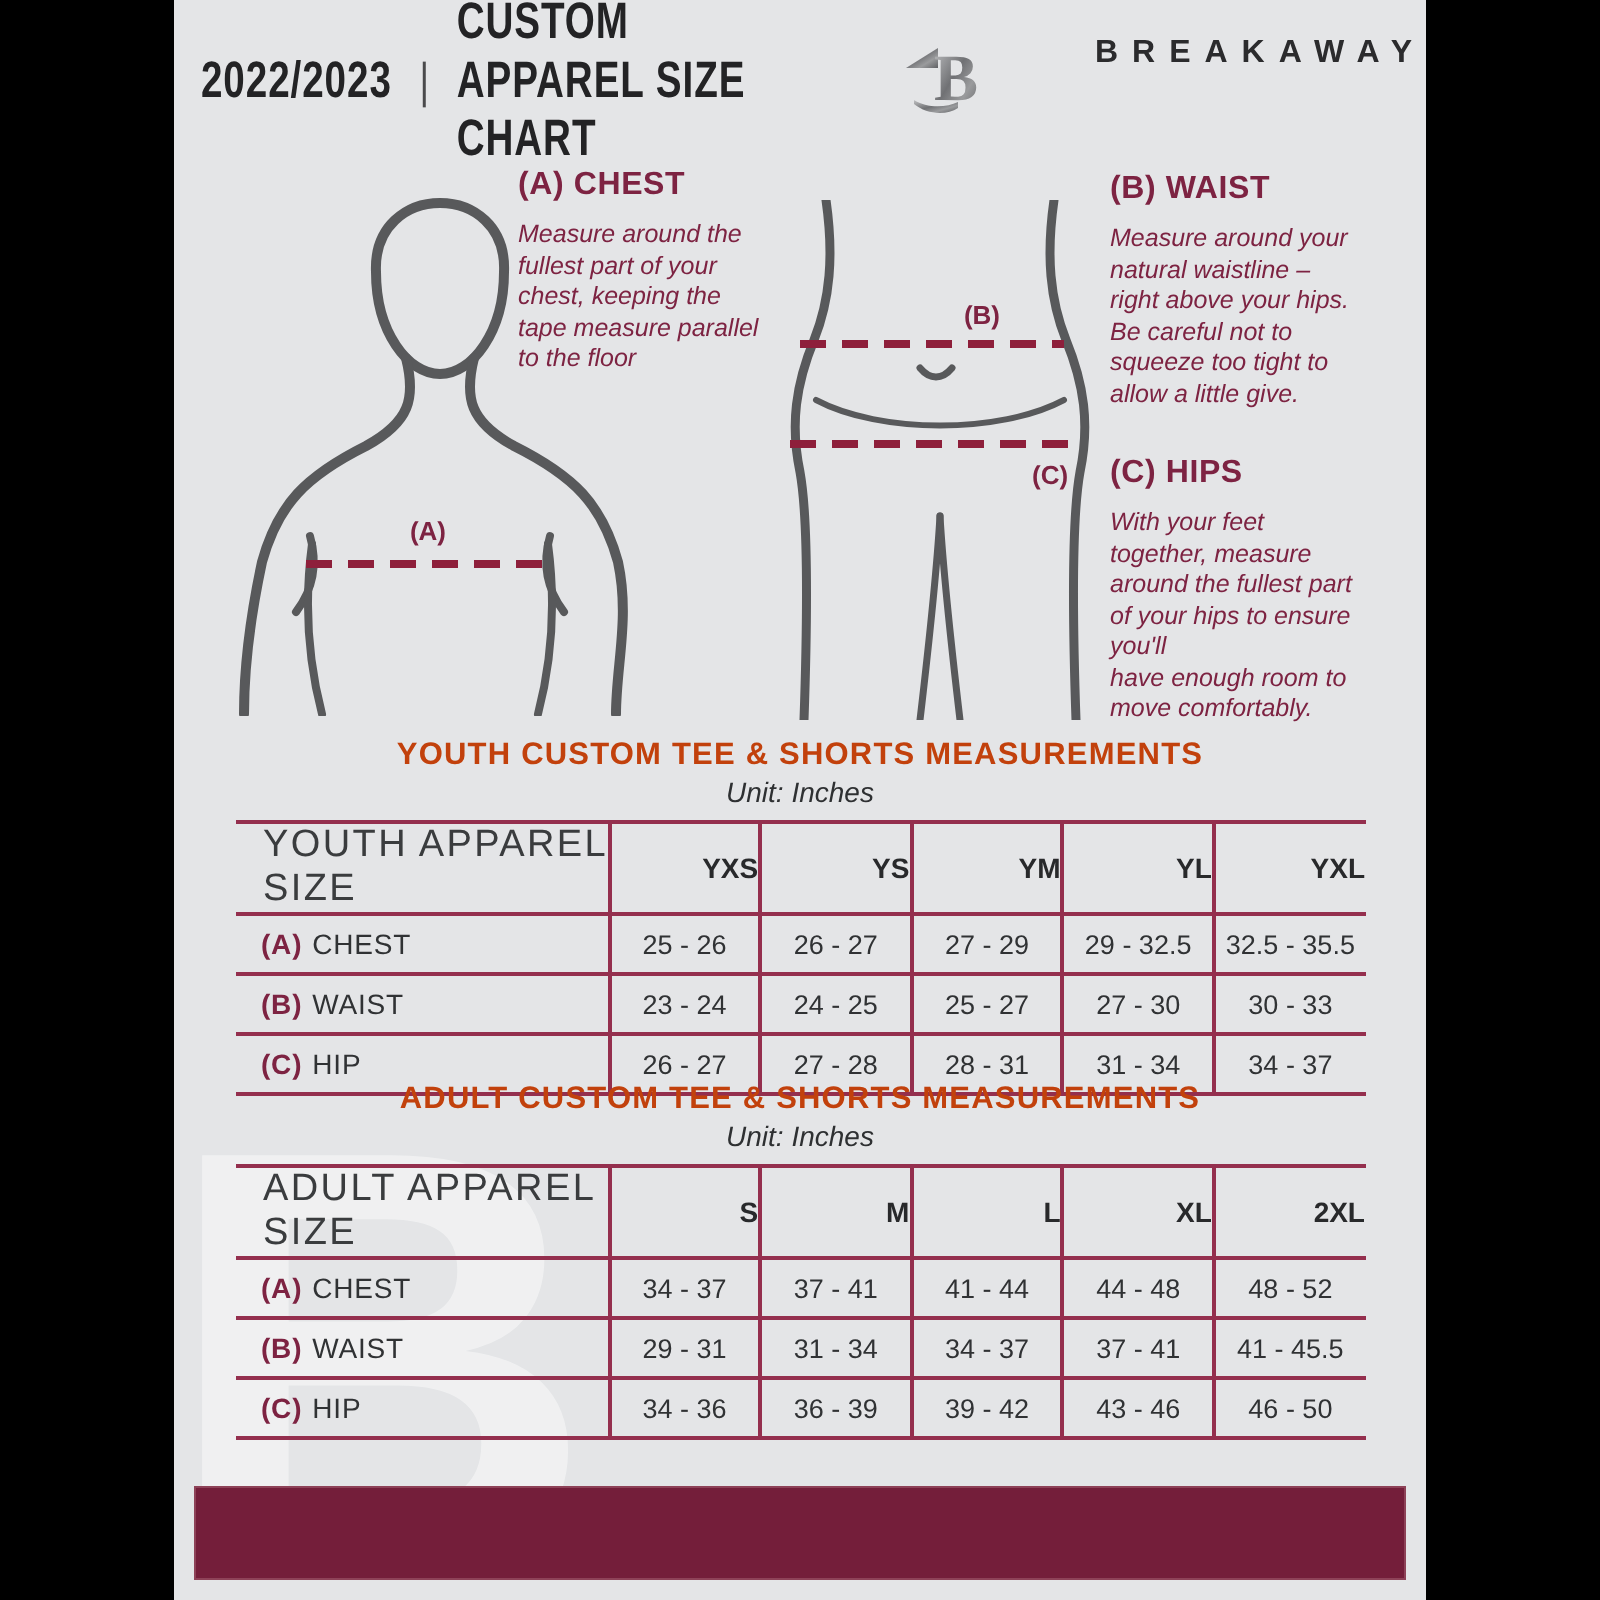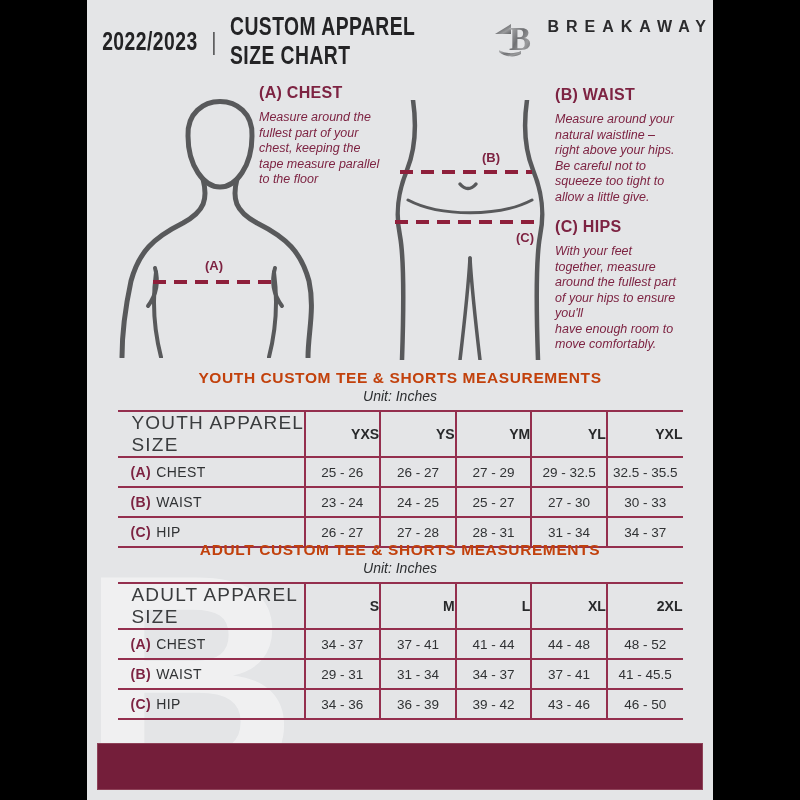--- a/index.html
+++ b/index.html
@@ -15,34 +15,34 @@
                font-family:"Liberation Sans", sans-serif; }
 
   
   .header { position:absolute; left:0; top:18px; width:626px; height:46px;
             display:flex; justify-content:center; z-index:2; }
   .hdr-text { display:flex; align-items:center; gap:13px;
               transform:scale(0.92,1.22); transform-origin:center; }
   .hdr-year, .hdr-title { font-size:21px; font-weight:bold; color:#232325; letter-spacing:0.5px; }
   .hdr-sep { font-size:20px; color:#4a4a4c; font-weight:300; padding:0 2px; }
   .logo { width:46px; height:42px; margin-left:26px; margin-right:10px; }
-  .brand { font-size:16px; font-weight:bold; color:#2B2B2D; letter-spacing:7px; }
+  .brand { font-size:16px; font-weight:bold; color:#2B2B2D; letter-spacing:7px;margin-left:42px; }
 
   
   .figure-svg { position:absolute; z-index:1; }
   .fig-left  { left:28px;  top:76px;  width:200px; height:282px; }
   .fig-right { left:303px; top:100px; width:160px; height:260px; }
 
   .sec { position:absolute; z-index:2; }
   .sec h3 { font-size:16px; font-weight:bold; color:#7D2342; margin-bottom:8px; letter-spacing:0.3px; }
   .sec p  { font-size:12.5px; font-style:italic; color:#7D2342; line-height:15.5px;
             white-space:pre-line; }
   .sec-chest { left:172px; top:84px;  width:150px; }
   .sec-waist { left:468px; top:86px;  width:155px; }
-  .sec-hips  { left:468px; top:218px; width:158px; }
+  .sec-hips  { left:468px; top:228px; width:158px; }
 
   
   .tbl-section { position:absolute; left:0; width:626px; z-index:2; text-align:center; }
   .sec-youth { top:369px; }
   .sec-adult { top:541px; }
   .tbl-title { font-size:15.5px; font-weight:bold; color:#c2410c; letter-spacing:0.6px; }
   .tbl-unit  { font-size:14px; font-style:italic; color:#2E3032; margin-top:1px; }
   .size-table { border-collapse:collapse; table-layout:fixed; width:565px;
                 margin:6px auto 0 auto; }
   .size-table col.c0 { width:187px; }

